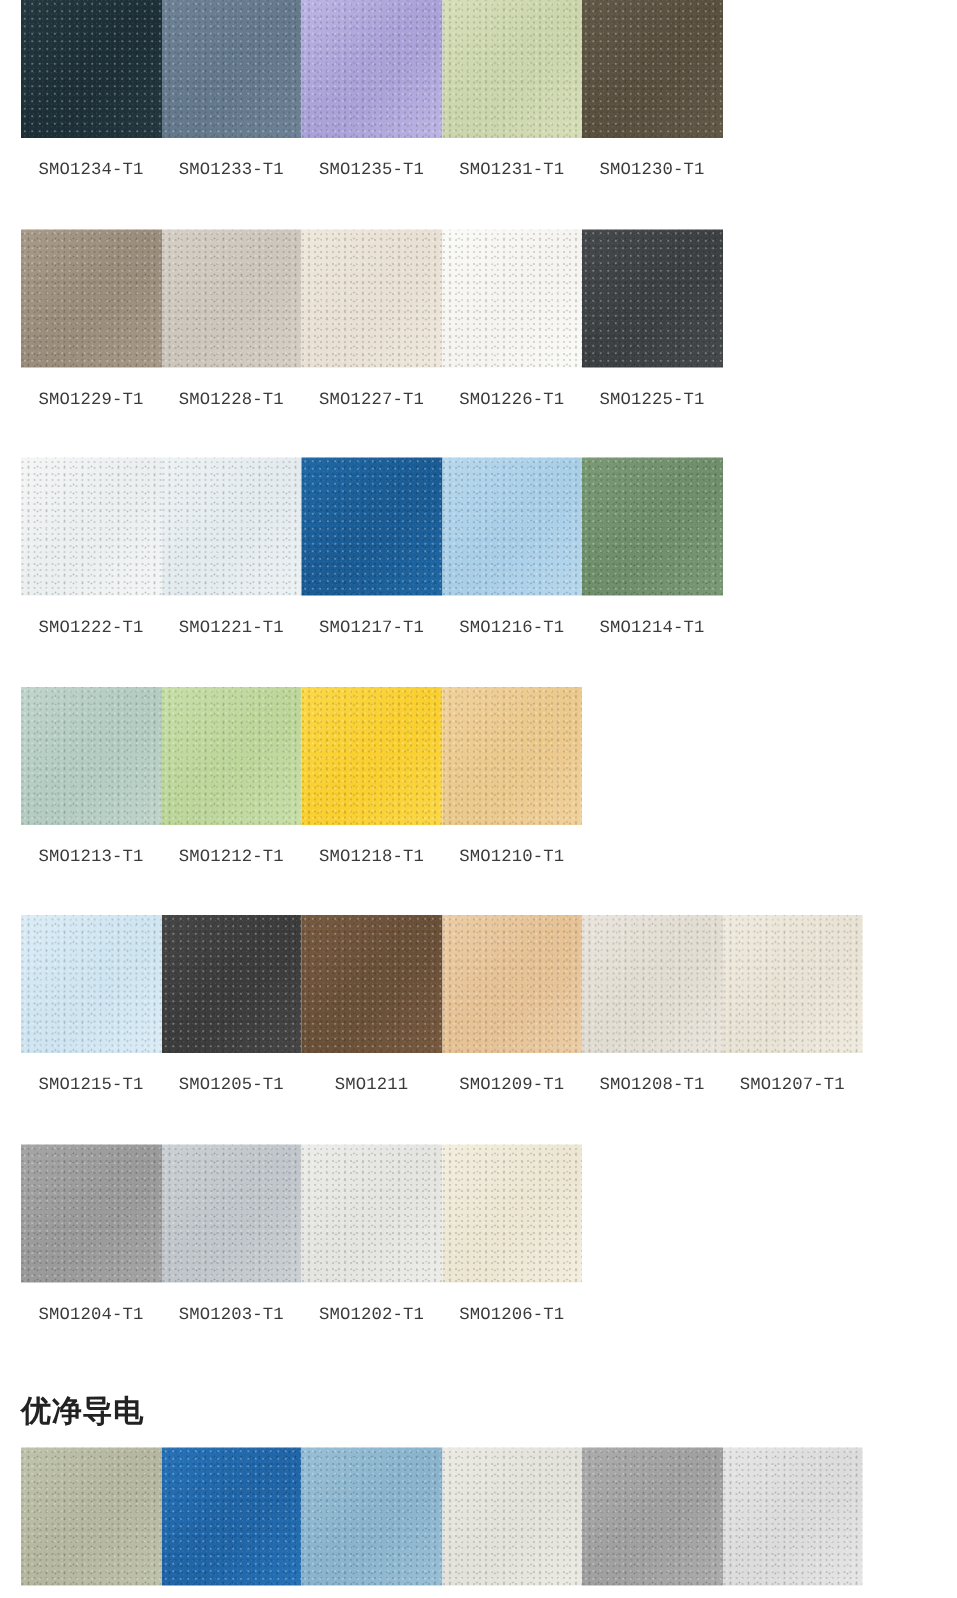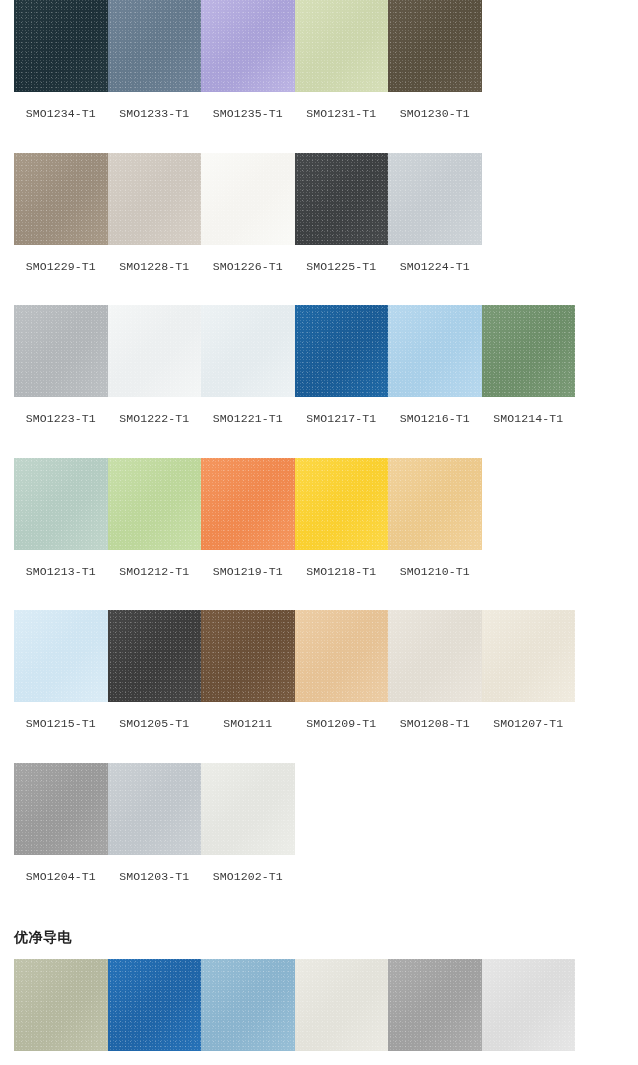--- a/index.html
+++ b/index.html
@@ -78,22 +78,22 @@
     padding-top: 16px;
     padding-bottom: 0;
     white-space: nowrap;
   }
 
   .row-spacer {
     height: 33px;
   }
 
   .section-heading {
-    font-family: Liberation Mono, monospace;
-    font-size: 14px;
+    font-family: Liberation Sans, sans-serif;
+    font-size: 20px;
     font-weight: 600;
     color: #222222;
     padding-left: 14px;
     padding-top: 16px;
     padding-bottom: 14px;
     line-height: 1;
     letter-spacing: 0.5px;
   }
 </style>
 </head>
@@ -140,46 +140,40 @@
         </div>
         <div class="swatch-label">SMO1229-T1</div>
       </div>
       <div class="swatch-cell">
         <div class="swatch-chip" style="background: linear-gradient(135deg, rgb(214, 207, 198) 0%, rgb(205, 198, 189) 45%, rgb(205, 198, 189) 60%, rgb(214, 207, 198) 100%);">
           <div class="grain"></div>
         </div>
         <div class="swatch-label">SMO1228-T1</div>
       </div>
       <div class="swatch-cell">
+        <div class="swatch-chip" style="background: linear-gradient(135deg, rgb(238, 231, 219) 0%, rgb(232, 224, 211) 45%, rgb(232, 224, 211) 60%, rgb(238, 231, 219) 100%);">
+          <div class="grain"></div>
+        </div>
+        <div class="swatch-label">SMO1227-T1</div>
+      </div>
+      <div class="swatch-cell">
         <div class="swatch-chip" style="background: linear-gradient(135deg, rgb(250, 250, 247) 0%, rgb(245, 244, 240) 45%, rgb(245, 244, 240) 60%, rgb(250, 250, 247) 100%);">
           <div class="grain"></div>
         </div>
         <div class="swatch-label">SMO1226-T1</div>
       </div>
       <div class="swatch-cell">
         <div class="swatch-chip" style="background: linear-gradient(135deg, rgb(70, 73, 75) 0%, rgb(61, 64, 66) 45%, rgb(61, 64, 66) 60%, rgb(70, 73, 75) 100%);">
           <div class="grain"></div>
         </div>
         <div class="swatch-label">SMO1225-T1</div>
       </div>
-      <div class="swatch-cell">
-        <div class="swatch-chip" style="background: linear-gradient(135deg, rgb(206, 212, 216) 0%, rgb(197, 203, 208) 45%, rgb(197, 203, 208) 60%, rgb(206, 212, 216) 100%);">
-          <div class="grain"></div>
-        </div>
-        <div class="swatch-label">SMO1224-T1</div>
-      </div>
-    </div>
-    <div class="row-spacer"></div>
-    <div class="swatch-row">
-      <div class="swatch-cell">
-        <div class="swatch-chip" style="background: linear-gradient(135deg, rgb(188, 192, 195) 0%, rgb(178, 182, 185) 45%, rgb(178, 182, 185) 60%, rgb(188, 192, 195) 100%);">
-          <div class="grain"></div>
-        </div>
-        <div class="swatch-label">SMO1223-T1</div>
-      </div>
+    </div>
+    <div class="row-spacer"></div>
+    <div class="swatch-row">
       <div class="swatch-cell">
         <div class="swatch-chip" style="background: linear-gradient(135deg, rgb(244, 246, 246) 0%, rgb(236, 239, 240) 45%, rgb(236, 239, 240) 60%, rgb(244, 246, 246) 100%);">
           <div class="grain"></div>
         </div>
         <div class="swatch-label">SMO1222-T1</div>
       </div>
       <div class="swatch-cell">
         <div class="swatch-chip" style="background: linear-gradient(135deg, rgb(237, 242, 244) 0%, rgb(228, 235, 238) 45%, rgb(228, 235, 238) 60%, rgb(237, 242, 244) 100%);">
           <div class="grain"></div>
         </div>
@@ -212,26 +206,20 @@
         </div>
         <div class="swatch-label">SMO1213-T1</div>
       </div>
       <div class="swatch-cell">
         <div class="swatch-chip" style="background: linear-gradient(135deg, rgb(200, 223, 169) 0%, rgb(189, 215, 155) 45%, rgb(189, 215, 155) 60%, rgb(200, 223, 169) 100%);">
           <div class="grain"></div>
         </div>
         <div class="swatch-label">SMO1212-T1</div>
       </div>
       <div class="swatch-cell">
-        <div class="swatch-chip" style="background: linear-gradient(135deg, rgb(245, 151, 95) 0%, rgb(240, 137, 79) 45%, rgb(240, 137, 79) 60%, rgb(245, 151, 95) 100%);">
-          <div class="grain"></div>
-        </div>
-        <div class="swatch-label">SMO1219-T1</div>
-      </div>
-      <div class="swatch-cell">
         <div class="swatch-chip" style="background: linear-gradient(135deg, rgb(252, 216, 70) 0%, rgb(250, 208, 48) 45%, rgb(250, 208, 48) 60%, rgb(252, 216, 70) 100%);">
           <div class="grain"></div>
         </div>
         <div class="swatch-label">SMO1218-T1</div>
       </div>
       <div class="swatch-cell">
         <div class="swatch-chip" style="background: linear-gradient(135deg, rgb(241, 210, 156) 0%, rgb(236, 201, 140) 45%, rgb(236, 201, 140) 60%, rgb(241, 210, 156) 100%);">
           <div class="grain"></div>
         </div>
         <div class="swatch-label">SMO1210-T1</div>
@@ -289,20 +277,26 @@
           <div class="grain"></div>
         </div>
         <div class="swatch-label">SMO1203-T1</div>
       </div>
       <div class="swatch-cell">
         <div class="swatch-chip" style="background: linear-gradient(135deg, rgb(236, 237, 232) 0%, rgb(228, 229, 224) 45%, rgb(228, 229, 224) 60%, rgb(236, 237, 232) 100%);">
           <div class="grain"></div>
         </div>
         <div class="swatch-label">SMO1202-T1</div>
       </div>
+      <div class="swatch-cell">
+        <div class="swatch-chip" style="background: linear-gradient(135deg, rgb(243, 238, 221) 0%, rgb(236, 230, 211) 45%, rgb(236, 230, 211) 60%, rgb(243, 238, 221) 100%);">
+          <div class="grain"></div>
+        </div>
+        <div class="swatch-label">SMO1206-T1</div>
+      </div>
     </div>
     <div class="row-spacer"></div>
     <div class="section-heading">优净导电</div>
     <div class="swatch-row">
       <div class="swatch-cell">
         <div class="swatch-chip" style="background: linear-gradient(135deg, rgb(192, 195, 171) 0%, rgb(181, 184, 159) 45%, rgb(181, 184, 159) 60%, rgb(192, 195, 171) 100%);">
           <div class="grain"></div>
         </div>
         <div class="swatch-label">SOC3231</div>
       </div>

